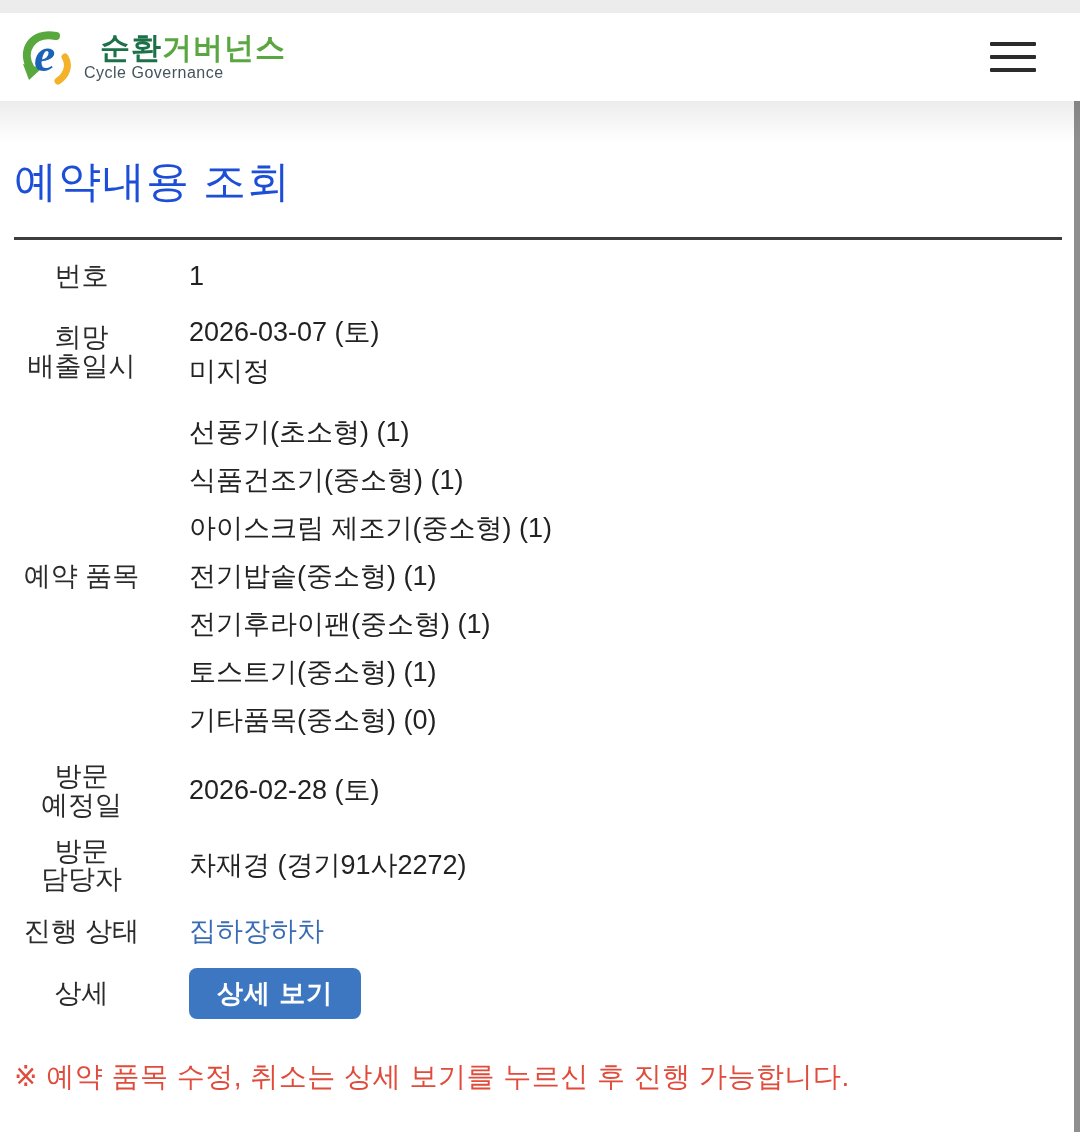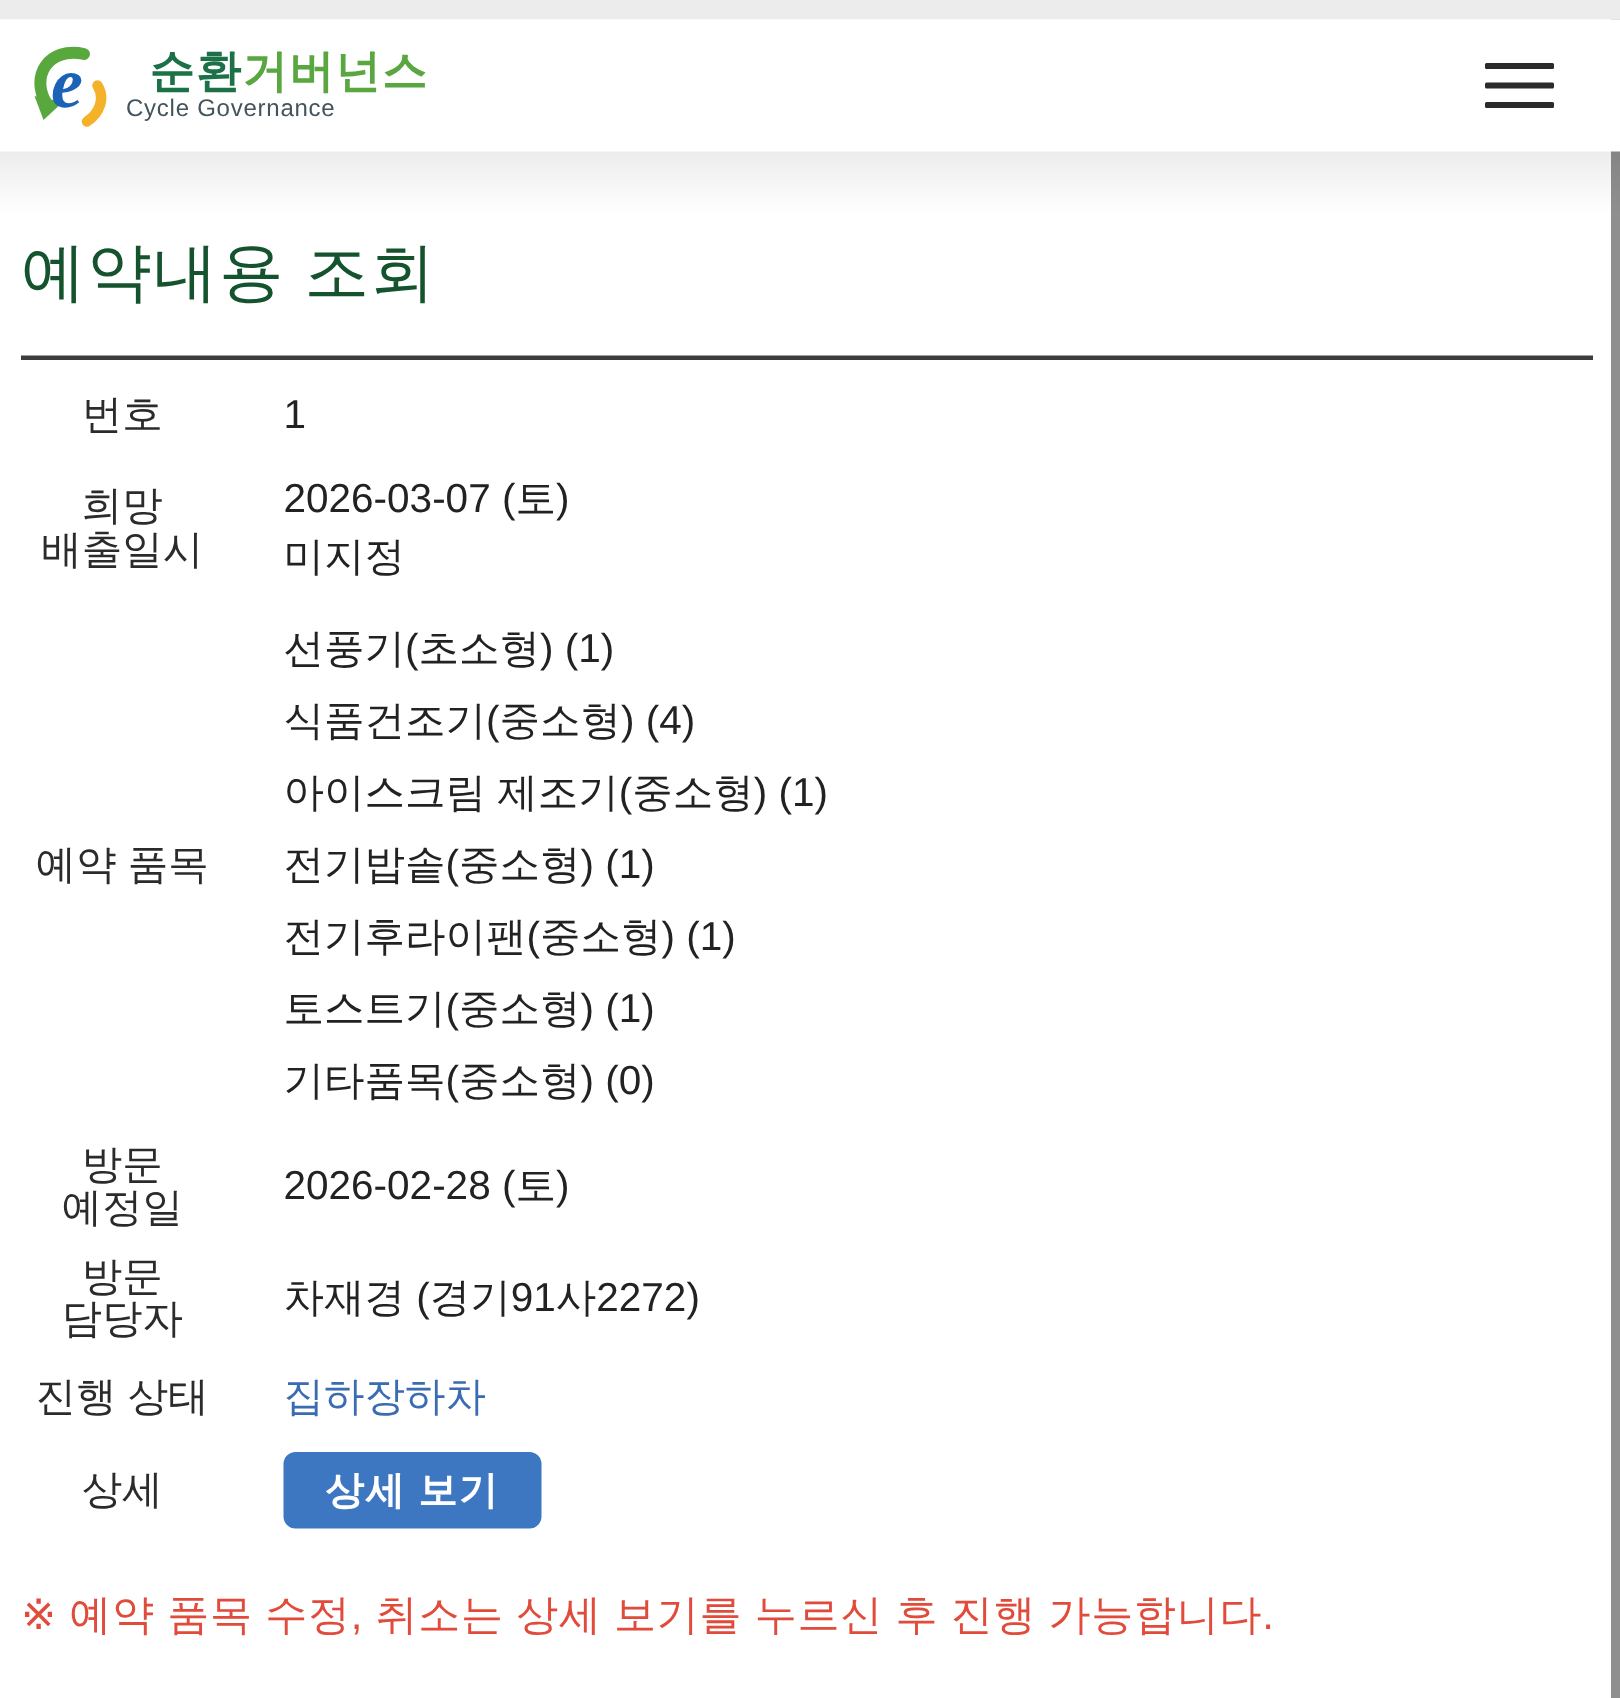--- a/index.html
+++ b/index.html
@@ -50,21 +50,21 @@
     margin-right: 20px;
   }
   .menu-btn span { display: block; height: 4px; width: 100%; background: #2b2b2b; border-radius: 1px; }
 
   
   .main { padding: 0 14px; position: relative; z-index: 1; }
   .page-title {
     margin-top: 52px;
     font-size: 43px;
     font-weight: 500;
-    color: #14532d;
+    color: #1d4ed8;
     letter-spacing: 1px;
   }
   .title-divider {
     margin-top: 26px;
     border: none;
     border-top: 3px solid #3d3d3d;
     width: 1048px;
   }
 
   .detail-table { margin-top: 8px; }
@@ -163,21 +163,21 @@
       <div class="row-value">
         <div>2026-03-07 (토)</div>
         <div>미지정</div>
       </div>
     </div>
 
     <div class="row">
       <div class="row-label">예약 품목</div>
       <div class="row-value items-list">
           <div class="item-line">선풍기(초소형) (1)</div>
-          <div class="item-line">식품건조기(중소형) (4)</div>
+          <div class="item-line">식품건조기(중소형) (1)</div>
           <div class="item-line">아이스크림 제조기(중소형) (1)</div>
           <div class="item-line">전기밥솥(중소형) (1)</div>
           <div class="item-line">전기후라이팬(중소형) (1)</div>
           <div class="item-line">토스트기(중소형) (1)</div>
           <div class="item-line">기타품목(중소형) (0)</div>
         </div>
     </div>
 
     <div class="row">
       <div class="row-label">방문

